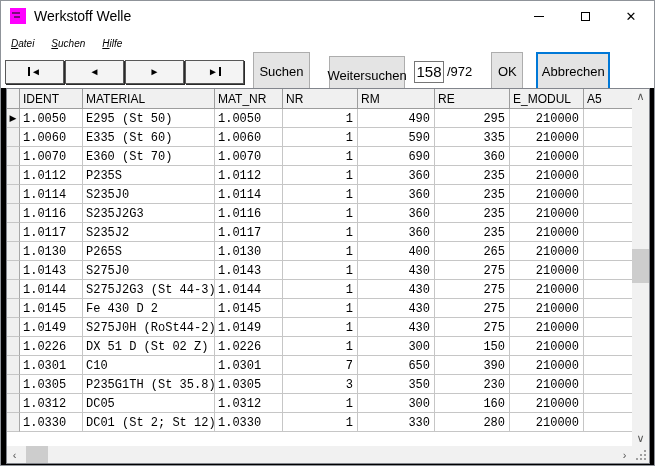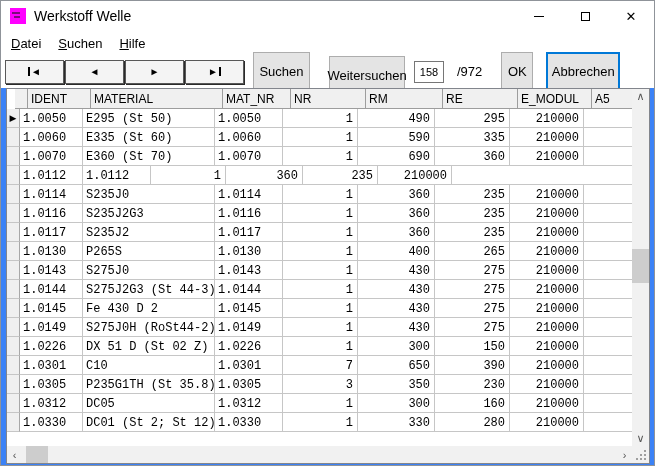--- a/index.html
+++ b/index.html
@@ -1,61 +1,61 @@
 <!DOCTYPE html>
 <html><head>
 <meta charset="utf-8">
 <style>
   * { box-sizing: border-box; margin: 0; padding: 0; }
   html,body { background:#fff; }
   body { width:655px; height:466px; font-family:"Liberation Sans", sans-serif; }
 
-  .window { position:relative; width:655px; height:466px; background:#3b82f6;
+  .window { position:relative; width:655px; height:466px; background:#000000;
             border:1px solid #8f9399; overflow:hidden; }
 
   
   .titlebar { height:30px; display:flex; align-items:center; background:#fff; }
   .app-icon { width:16px; height:16px; margin-left:9px; background:#ff00ff; position:relative; flex:0 0 auto; }
   .app-icon::before { content:""; position:absolute; left:2px; top:4px; width:8px; height:2px; background:#7a0d7a; }
   .app-icon::after  { content:""; position:absolute; left:4px; top:8px; width:6px; height:2px; background:#7a0d7a; }
   .win-title { font-size:14px; color:#000; margin-left:8px; white-space:nowrap; }
   .win-btns { margin-left:auto; display:flex; height:30px; }
   .win-btn { width:46px; height:30px; display:flex; align-items:center; justify-content:center; }
   .glyph-min { width:10px; height:1px; background:#000; }
   .glyph-max { width:9px; height:9px; border:1px solid #000; }
   .glyph-close { font-size:13px; color:#000; line-height:1; }
 
   
   .menubar { height:24px; display:flex; align-items:center; padding-left:5px; background:#fff; }
-  .menu-item { font-size:13px; color:#000; padding:2px 5px; margin-right:7px; }
+  .menu-item { font-size:10px; color:#000; padding:2px 5px; margin-right:7px;font-style:italic; }
   .menu-item::first-letter { text-decoration:underline; }
 
   
   .toolbar { height:33px; display:flex; align-items:center; padding-left:4px; background:#fff; }
   .navbtn { width:59px; height:24px; margin-right:1px; background:#f4f4f4;
             border:1px solid #585858; box-shadow:1px 1px 0 #2a2a2a;
             display:flex; align-items:center; justify-content:center; gap:1px; }
   .navbtn .tri { font-size:10px; color:#000; line-height:1; }
   .navbtn .bar { width:2px; height:9px; background:#000; }
   .pushbtn { height:40px; background:#e4e4e4; border:1px solid #adadad; font-size:13px;
              color:#000; display:flex; align-items:center; justify-content:center;
              font-family:"Liberation Sans", sans-serif; }
   .btn-suchen { width:57px; margin-left:8px; }
   .btn-weitersuchen { width:76px; margin-left:19px;margin-top:8px; }
   .rec-input { width:30px; height:22px; margin-left:9px; border:1px solid #767676;
-               font-size:11px; text-align:center; font-family:"Liberation Sans", sans-serif; }
-  .rec-total { font-size:13px; margin-left:13px; color:#000; }
+               font-size:15px; text-align:center; font-family:"Liberation Sans", sans-serif; }
+  .rec-total { font-size:13px; margin-left:3px; color:#000; }
   .btn-ok { width:32px; margin-left:19px;text-align:center; }
   .btn-cancel { width:74px; margin-left:13px; border:2px solid #0078d7; }
 
   
   .grid-panel { position:absolute; left:5px; top:87px; width:644px; height:376px;
                 border:1px solid #82858c; background:#fff; }
   .grid-main { position:absolute; left:0; top:0; right:17px; bottom:17px; overflow:hidden; background:#fff; }
-  .ghead { display:flex; height:20px;padding-left:8px; }
+  .ghead { display:flex; height:20px; }
   .hsel { width:13px; flex:0 0 auto; background:#f0f0f0; border-right:1px solid #9d9d9d; border-bottom:1px solid #9d9d9d; }
   .hcell { background:#f0f0f0; border-right:1px solid #9d9d9d; border-bottom:1px solid #9d9d9d;
            font-size:12px; color:#000; padding:3px 0 0 3px; white-space:nowrap; overflow:hidden; flex:0 0 auto; }
   .grow { display:flex; height:19px; }
   .selcell { width:13px; flex:0 0 auto; background:#f0f0f0; border-right:1px solid #a8a8a8;
              border-bottom:1px solid #c6c6c6; display:flex; align-items:center; justify-content:center; }
   .selcell .arrow { font-size:9px; color:#000; line-height:1; }
   .cell { border-right:1px solid #c6c6c6; border-bottom:1px solid #c6c6c6;
           font-family:"Liberation Mono","DejaVu Sans Mono",monospace; font-size:12px; color:#000;
           padding:3px 0 0 3px; white-space:nowrap; overflow:hidden; flex:0 0 auto; }
@@ -174,20 +174,21 @@
             <div class="cell c2">1.0070</div>
             <div class="cell c3 num">1</div>
             <div class="cell c4 num">690</div>
             <div class="cell c5 num">360</div>
             <div class="cell c6 num">210000</div>
             <div class="cell c7"></div>
           </div>
           <div class="grow">
             <div class="selcell"></div>
             <div class="cell c0">1.0112</div>
+            <div class="cell c1">P235S</div>
             <div class="cell c2">1.0112</div>
             <div class="cell c3 num">1</div>
             <div class="cell c4 num">360</div>
             <div class="cell c5 num">235</div>
             <div class="cell c6 num">210000</div>
             <div class="cell c7"></div>
           </div>
           <div class="grow">
             <div class="selcell"></div>
             <div class="cell c0">1.0114</div>

